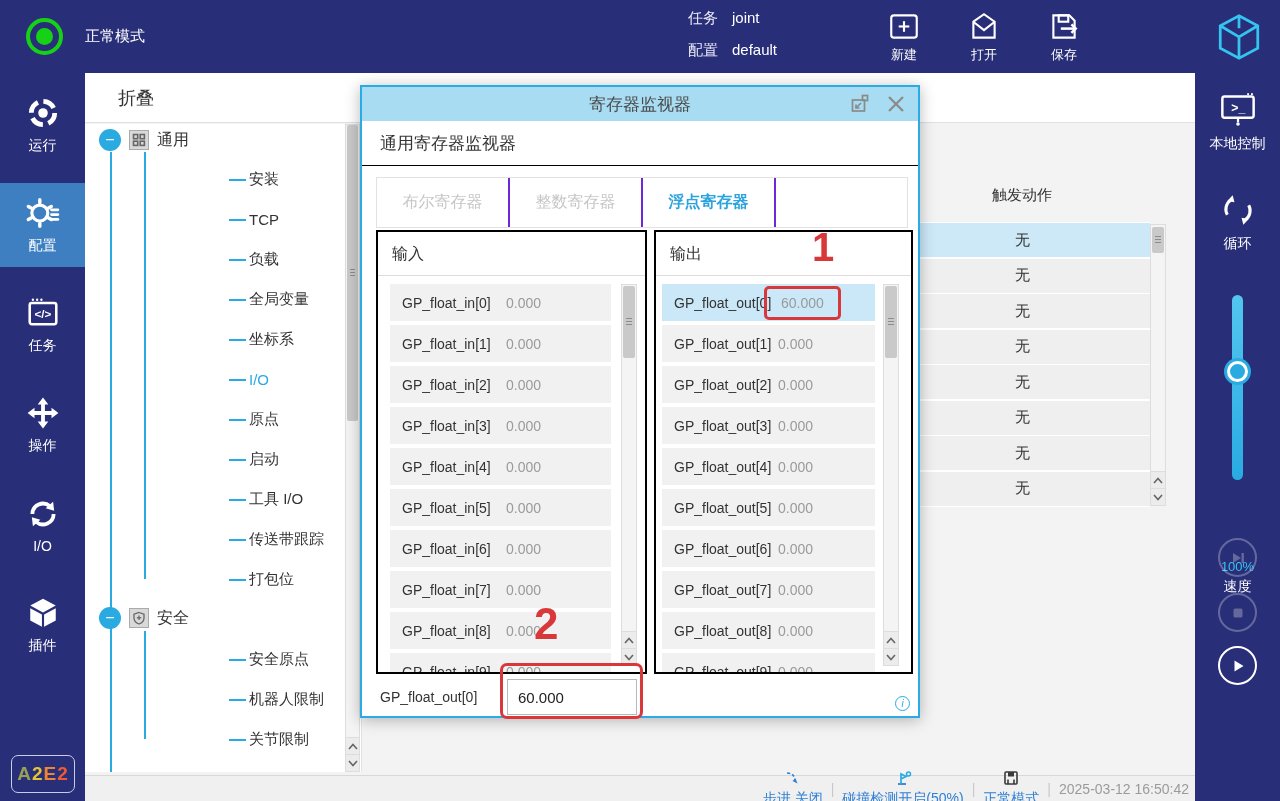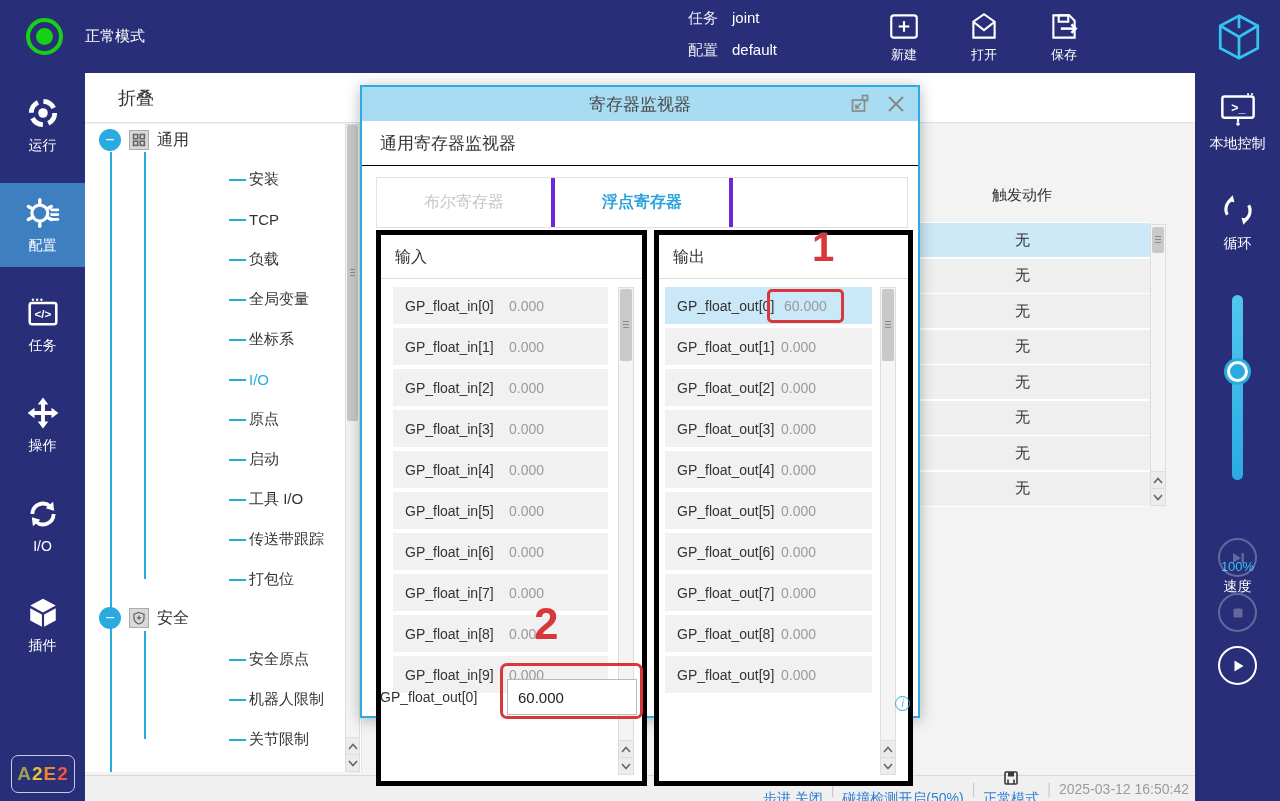--- a/index.html
+++ b/index.html
@@ -79,24 +79,24 @@
   .trig-row span { flex:1; text-align:center; font-size:15px; color:#333; }
 
   
   .modal { position:absolute; left:360px; top:85px; width:560px; height:633px; background:#fff; border:2px solid #2aabe3; box-shadow:0 2px 14px rgba(0,0,0,.28); z-index:20; }
   .m-titlebar { position:absolute; left:0; top:0; right:0; height:34px; background:#a7dcf2; display:flex; align-items:center; }
   .m-title { flex:1; text-align:center; font-size:17px; color:#4a4a4a; }
   .m-ticons { position:absolute; right:10px; top:5px; display:flex; gap:12px; }
   .m-ticons .tbtn { width:24px; height:24px; display:flex; align-items:center; justify-content:center; cursor:pointer; }
   .m-subtitle { position:absolute; left:0; top:34px; right:0; height:45px; border-bottom:1px solid #000000; display:flex; align-items:center; padding-left:18px; font-size:17px; color:#333; }
   .m-tabs { position:absolute; left:14px; top:90px; width:532px; height:51px; display:flex; border:1px solid #e2e2e2; }
-  .m-tab { flex:1; display:flex; align-items:center; justify-content:center; font-size:16px; color:#c6c6c6; border-right:4px solid #6d28d9; background:#fff; cursor:pointer; }
+  .m-tab { flex:1; display:flex; align-items:center; justify-content:center; font-size:16px; color:#c6c6c6; border-right:2px solid #6d28d9; background:#fff; cursor:pointer; }
   .m-tab:last-child { border-right:none; }
   .m-tab.active { color:#2ba3dd; font-weight:bold; }
-  .m-panel { position:absolute; top:143px; height:556px; background:#fff; border:5px solid #000000; }
+  .m-panel { position:absolute; top:143px; height:444px; background:#fff; border:2px solid #000000; }
   .m-panel.inp { left:14px;  width:271px; }
   .m-panel.out { left:292px; width:259px; }
   .m-phead { height:44px; line-height:44px; padding-left:14px; font-size:16px; color:#333; border-bottom:1px solid #ddd; }
   .m-rows { position:absolute; top:52px; bottom:0; display:flex; flex-direction:column; gap:4px; overflow:hidden; }
   .m-panel.inp .m-rows { left:12px; right:34px; }
   .m-panel.out .m-rows { left:6px;  right:36px; }
   .m-row { flex:0 0 37px; background:#f1f1f1; display:flex; align-items:center; padding-left:12px; cursor:pointer; }
   .m-row.hl { background:#cbe8f8; }
   .m-row .rname { width:104px; font-size:14px; color:#333; }
   .m-row .rval  { font-size:14px; color:#9a9a9a; }
@@ -428,20 +428,21 @@
             <line x1="2" y1="2" x2="16" y2="16"></line>
               <line x1="16" y1="2" x2="2" y2="16"></line>
           </svg>
         </div>
       </div>
     </div>
     <div class="m-subtitle">通用寄存器监视器</div>
 
     <div class="m-tabs">
       <div class="m-tab">布尔寄存器</div>
+      <div class="m-tab">整数寄存器</div>
       <div class="m-tab active">浮点寄存器</div>
       <div class="m-tab"></div>
     </div>
 
     <div class="m-panel inp">
       <div class="m-phead">输入</div>
       <div class="m-rows">
 
           <div class="m-row">
             <span class="rname">GP_float_in[0]</span>

